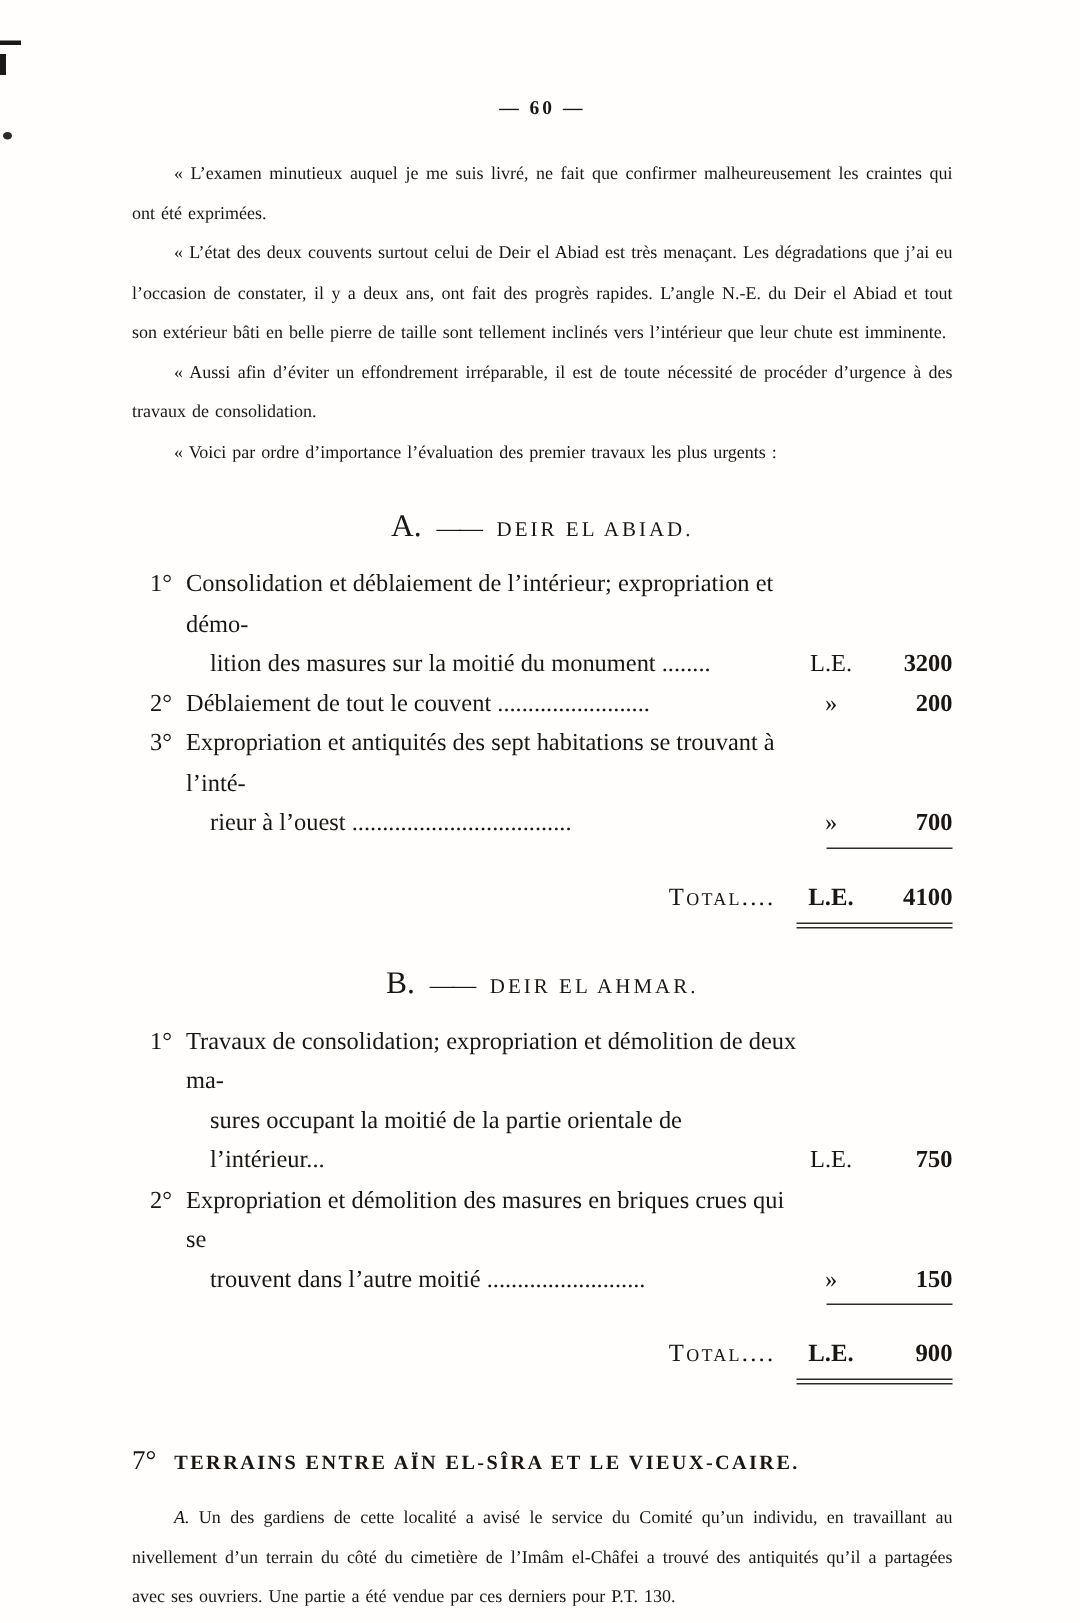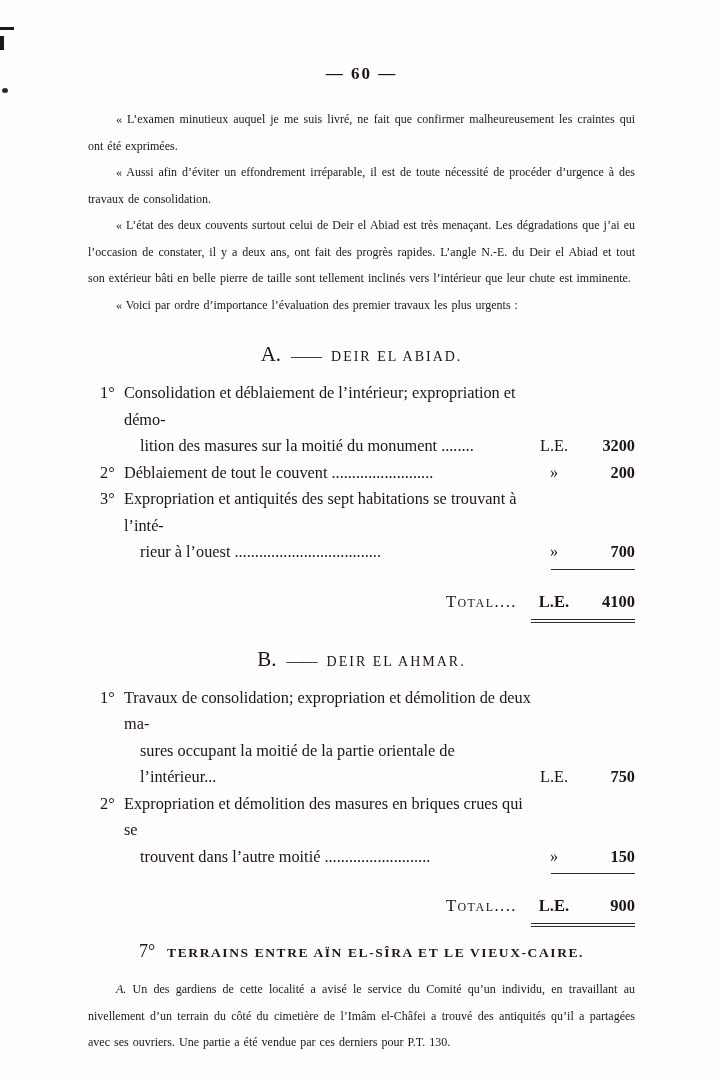--- a/index.html
+++ b/index.html
@@ -18,21 +18,21 @@
     overflow: hidden;
   }
   
   .scan-mark-1 { position: absolute; left: 0; top: 27px; width: 14px; height: 3px; background: #1a1a1a; }
   .scan-mark-2 { position: absolute; left: 0; top: 36px; width: 4px; height: 14px; background: #1a1a1a; }
   .scan-mark-3 { position: absolute; left: 2px; top: 88px; width: 6px; height: 5px; background: #2a2a2a; border-radius: 50%; }
 
   .page-number {
     text-align: center;
     font-weight: bold;
-    font-size: 17px;
+    font-size: 13px;
     letter-spacing: 2px;
     margin-bottom: 22px;
   }
 
   .para {
     font-size: 12px;
     line-height: 26.5px;
     text-align: justify;
     text-indent: 28px;
     word-spacing: 1px;
@@ -78,41 +78,41 @@
   .total-amount { width: 58px; text-align: right; font-weight: bold; }
   .rule-below {
     height: 4px;
     border-top: 1px solid #2b2b2b;
     border-bottom: 1px solid #2b2b2b;
     width: 104px;
     margin: 4px 0 0 auto;
   }
 
   .heading-7 {
-    text-align: center;
-    margin: 14px 0 14px 0;
+    text-align: left;
+    margin: 40px 0 14px 0;
     white-space: nowrap;
   }
   .heading-7-num { font-size: 18px; padding-right: 8px; }
   .heading-7-title { font-size: 13.5px; font-weight: bold; letter-spacing: 1.6px; }
 </style>
 </head>
 <body>
 
 <div class="page">
 
   <div class="scan-mark-1"></div>
   <div class="scan-mark-2"></div>
   <div class="scan-mark-3"></div>
 
   <div class="page-number">— 60 —</div>
 
   <p class="para">« L’examen minutieux auquel je me suis livré, ne fait que confirmer malheureusement les craintes qui ont été exprimées.</p>
+  <p class="para">« L’état des deux couvents surtout celui de Deir el Abiad est très menaçant. Les dégradations que j’ai eu l’occasion de constater, il y a deux ans, ont fait des progrès rapides. L’angle N.-E. du Deir el Abiad et tout son extérieur bâti en belle pierre de taille sont tellement inclinés vers l’intérieur que leur chute est imminente.</p>
   <p class="para">« Aussi afin d’éviter un effondrement irréparable, il est de toute nécessité de procéder d’urgence à des travaux de consolidation.</p>
-  <p class="para">« L’état des deux couvents surtout celui de Deir el Abiad est très menaçant. Les dégradations que j’ai eu l’occasion de constater, il y a deux ans, ont fait des progrès rapides. L’angle N.-E. du Deir el Abiad et tout son extérieur bâti en belle pierre de taille sont tellement inclinés vers l’intérieur que leur chute est imminente.</p>
   <p class="para">« Voici par ordre d’importance l’évaluation des premier travaux les plus urgents :</p>
 
   <div class="section-heading">
     <span class="heading-letter">A.</span>
     <span class="heading-dash">——</span>
     <span class="heading-title">DEIR EL ABIAD.</span>
   </div>
 
   <div class="cost-list">
 

